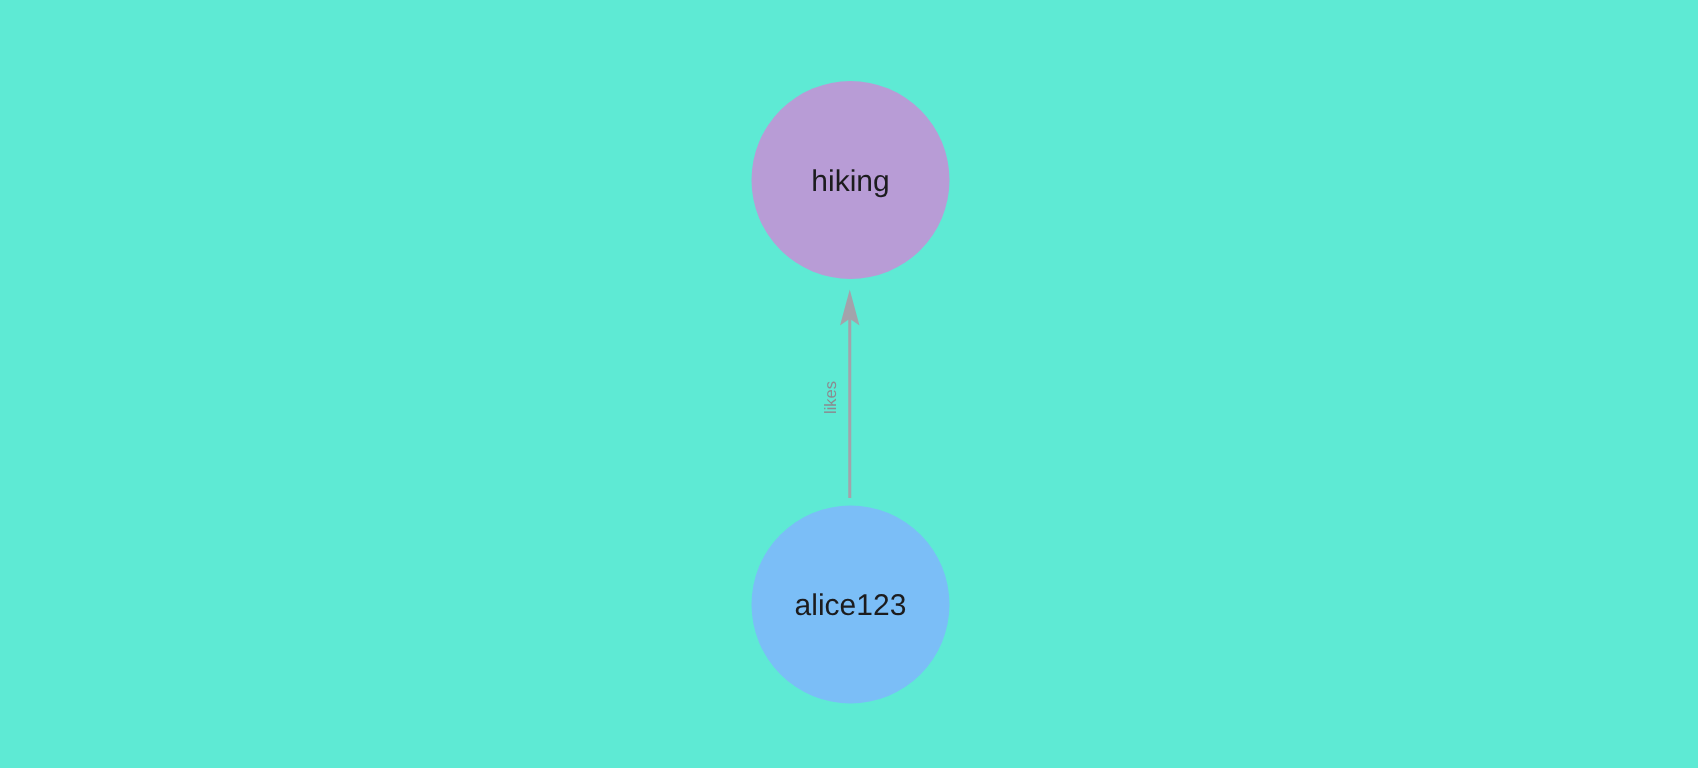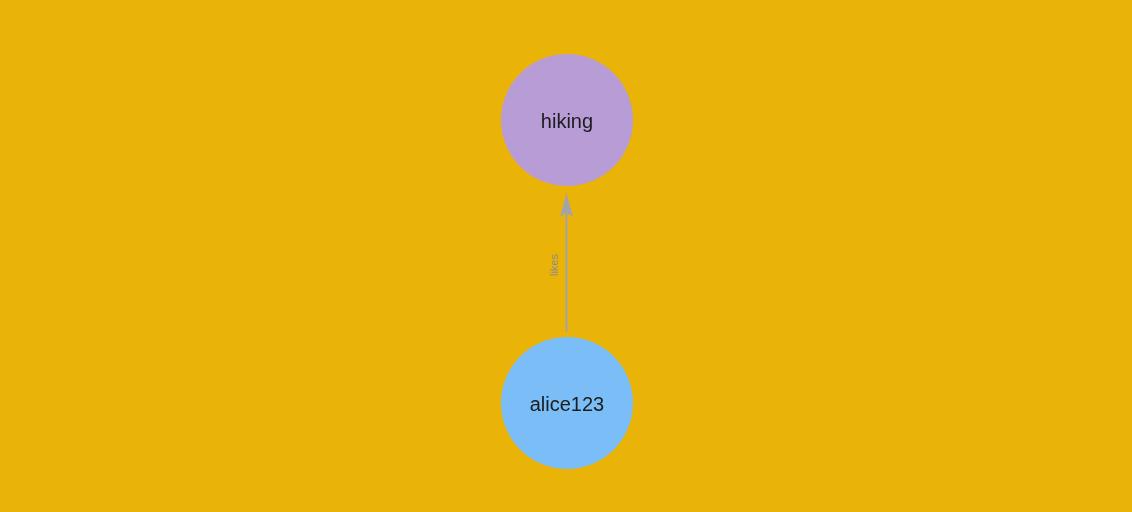--- a/index.html
+++ b/index.html
@@ -3,21 +3,21 @@
 <meta charset="utf-8">
 <style>
   html, body {
     margin: 0;
     padding: 0;
   }
   .canvas {
     position: relative;
     width: 1132px;
     height: 512px;
-    background: #eab308;
+    background: #5eead4;
     overflow: hidden;
     font-family: "Liberation Sans", sans-serif;
     text-align: right;
   }
   svg {
     display: block;
   }
   .node-label {
     font-family: "Liberation Sans", sans-serif;
     font-size: 20px;

